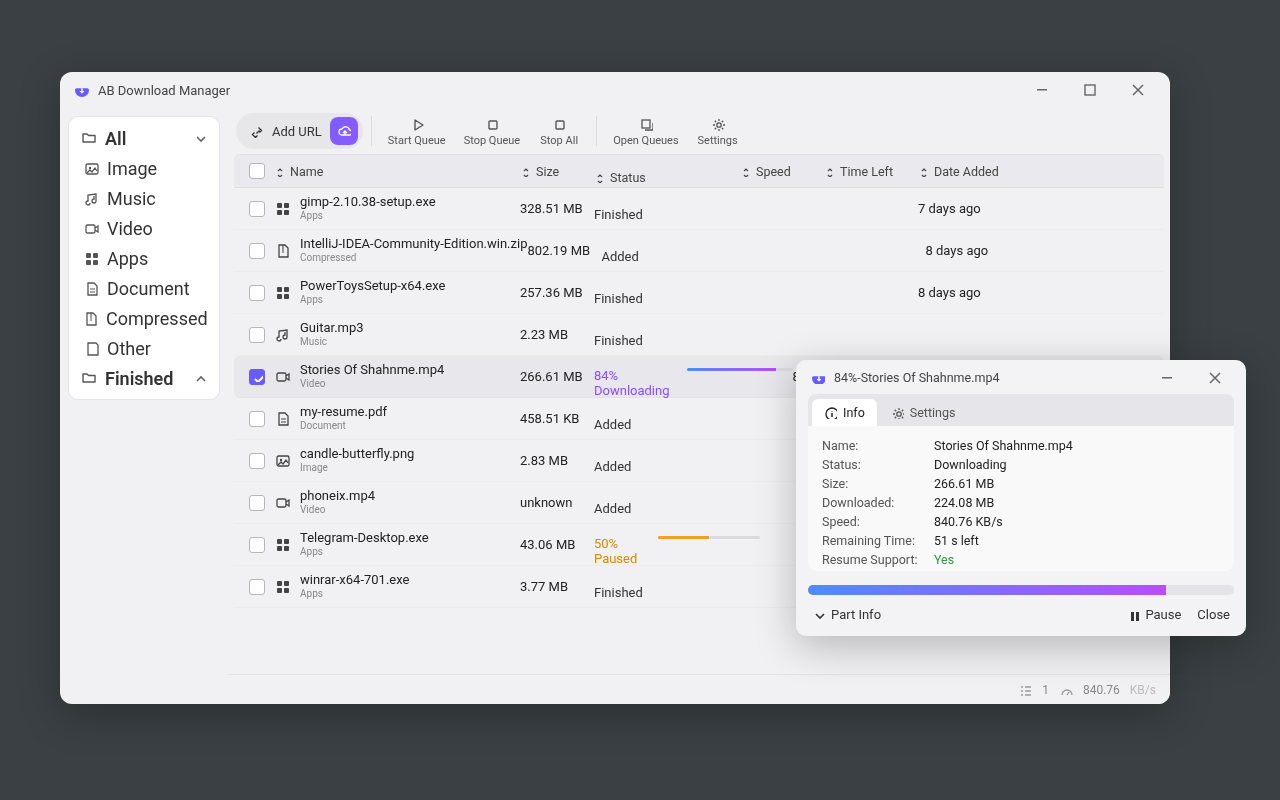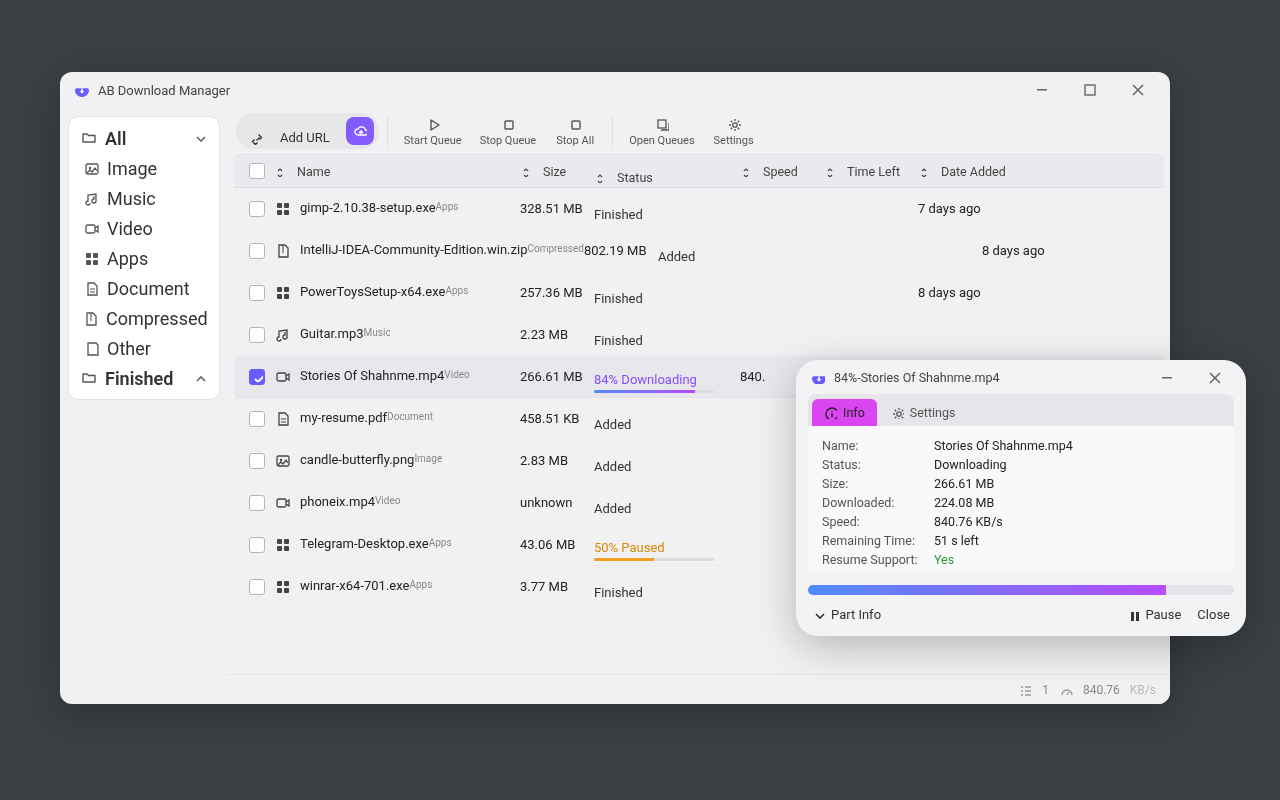--- a/index.html
+++ b/index.html
@@ -98,25 +98,25 @@
 
   
   .main { flex:1; display:flex; flex-direction:column; min-width:0; }
   .toolbar {
     height:46px;
     display:flex; align-items:center;
     padding:0 8px;
     gap:2px;
   }
   .add-url {
-    display:flex; align-items:flex-end;
+    display:flex; align-items:center;
     background:#e7e7ea;
     border-radius:22px;
     padding:4px 5px 4px 14px;
-    gap:16px;
+    gap:8px;
     color:#333;
     font-size:13px;
   }
   .add-url .add-badge {
     width:28px; height:28px; border-radius:8px;
     background:linear-gradient(135deg,#7b5cff,#8a5cff);
     display:flex; align-items:center; justify-content:center;
     color:#fff;
   }
   .tb-sep { width:1px; height:30px; background:#dcdce0; margin:0 6px; }
@@ -136,21 +136,21 @@
     height:34px;
     background:#eaeaee;
     border-top:1px solid #dedee2;
     border-bottom:1px solid #dedee2;
     display:flex; align-items:center;
     font-size:12.5px; color:#444;
     padding:0 10px 0 6px;
     border-radius:6px 6px 0 0;
     margin:0 6px;
   }
-  .th { display:flex; align-items:center; gap:11px; }
+  .th { display:flex; align-items:center; gap:4px; }
   .sort svg { display:block; }
   .col-chk { width:34px; display:flex; justify-content:center; }
   .col-name { flex: 0 0 246px; }
   .col-size { flex: 0 0 74px; }
   .col-status { flex: 0 0 146px; margin-top: 12px; }
   .col-speed { flex: 0 0 84px; }
   .col-time { flex: 0 0 94px; }
   .col-date { flex: 1 1 auto; }
 
   .tbody { overflow:auto; margin:0 6px; }
@@ -165,24 +165,24 @@
   .chk {
     width:16px; height:16px; border:1.5px solid #b5b5bd; border-radius:3px;
     background:#fff;
   }
   .chk.checked {
     background:#6a5bff; border-color:#6a5bff;
     display:flex; align-items:center; justify-content:center; color:#fff;
   }
   .name-cell { display:flex; align-items:center; gap:10px; min-width:0; }
   .file-ico { width:16px; height:16px; color:#444; flex:0 0 auto; display:flex;align-items:center;justify-content:center; }
-  .name-text { display:flex; line-height:1.15; min-width:0;}
+  .name-text { display:flex; flex-direction:column; line-height:1.15; min-width:0;}
   .fname { white-space:nowrap; overflow:hidden; text-overflow:ellipsis; }
   .fcat { font-size:10px; color:#888; }
-  .status-cell { display:flex; flex-direction:column; gap:3px; }
+  .status-cell { display:flex; flex-direction:row; gap:3px; }
   .status-label { color:#333; }
   .status-label.purple { color:#8a4dff; }
   .status-label.orange { color:#d88a00; }
   .pbar { height:3px; width:120px; border-radius:2px; background:#dcdce0; position:relative; overflow:hidden; }
   .pbar .fill { position:absolute; left:0; top:0; bottom:0; }
   .pbar.purple .fill { background:linear-gradient(90deg,#4f8bff,#b64dff); }
   .pbar.orange .fill { background:#f0a020; }
 
   
   .statusbar {
@@ -194,39 +194,39 @@
     border-top:1px solid #e3e3e6;
     background:#f1f1f3;
   }
 
   
   .detail-window {
     left: 796px;
     top: 360px;
     width: 450px;
     background:#f3f3f5;
-    border-radius:22px;
+    border-radius:10px;
   }
   .detail-window .titlebar { height:34px; font-size:12.5px; }
   .dw-tabs-wrap { padding:0 12px; }
   .dw-tabs {
     display:flex; align-items:flex-end;
     background:#e6e6ea;
     border-radius:8px 8px 0 0;
     height:32px;
     padding:0 4px;
     gap:2px;
   }
   .dw-tab {
     display:flex; align-items:center; gap:6px;
     padding:6px 12px;
     font-size:12.5px; color:#555;
     border-radius:6px 6px 0 0;
   }
-  .dw-tab.active { background:#d946ef; color:#222; }
+  .dw-tab.active { background:#ffffff; color:#222; }
   .dw-body {
     background:#f9f9fa;
     border-radius:0 0 8px 8px;
     padding:10px 14px 2px 14px;
     margin:0 12px;
   }
   .kv { display:flex; font-size:12.5px; padding:2px 0; }
   .kv .k { width:112px; color:#555; }
   .kv .v { color:#222; }
   .kv .v.green { color:#2e9b3e; }

